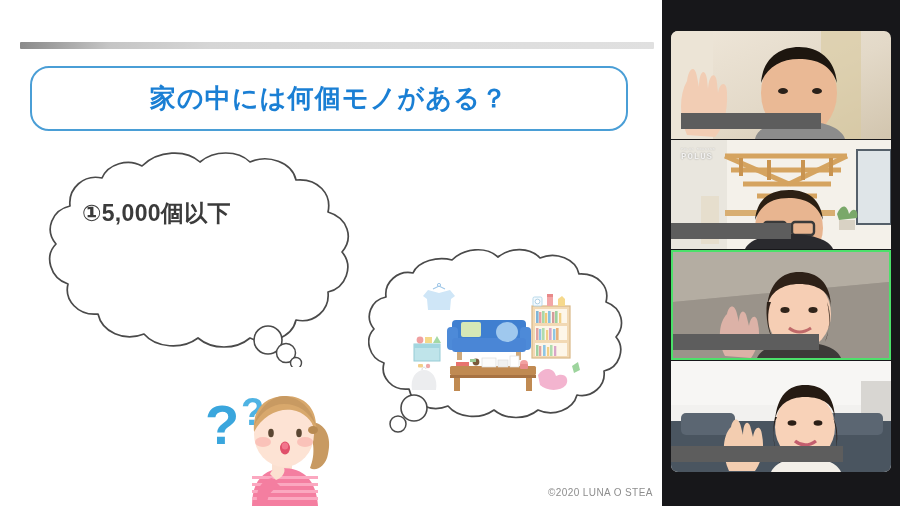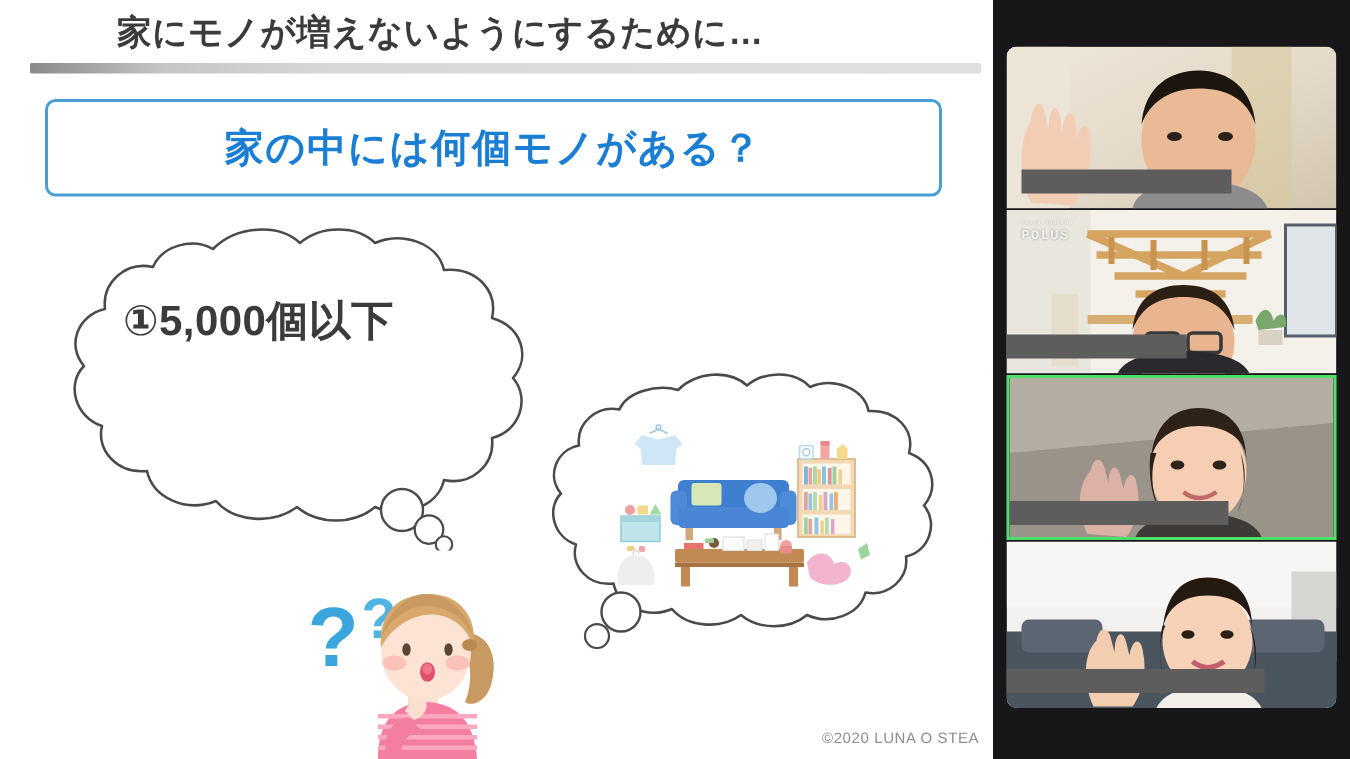--- a/index.html
+++ b/index.html
@@ -43,21 +43,21 @@
     width:634px; height:7px;
     background:linear-gradient(to right,#8a8a8a 0%,#9a9a9a 4%,#c5c5c5 14%,#d6d6d6 30%,#dcdcdc 60%,#e0e0e0 100%);
     border-radius:1px;
   }
 
   #question-box{
     position:absolute;
     left:30px; top:66px;
     width:598px; height:65px;
     border:2.5px solid #4a9ed6;
-    border-radius:7px;
+    border-radius:19px;
     background:#ffffff;
     display:flex;
     align-items:center;
     justify-content:center;
   }
   #question-box-text{
     font-size:26px;
     font-weight:bold;
     color:#1a7fd4;
     letter-spacing:1.2px;
@@ -70,21 +70,21 @@
     left:30px; top:152px;
     width:345px; height:215px;
   }
   #options-bubble svg{ position:absolute; left:0; top:0; }
   #options-list{
     position:absolute;
     left:52px; top:45px;
     width:265px;
   }
   .option-line{
-    font-size:28px;
+    font-size:23px;
     font-weight:bold;
     color:#3b3b3b;
     line-height:33px;
     letter-spacing:0.3px;
     white-space:nowrap;
   }
 
   
   #room-bubble{
     position:absolute;
@@ -159,21 +159,20 @@
     margin-bottom:1px;
   }
 </style>
 </head>
 <body>
 
 <div id="screen">
 
   <div id="slide">
 
-    <div id="slide-title">家にモノが増えないようにするために…</div>
 
     <div id="title-rule"></div>
 
     <div id="question-box">
       <span id="question-box-text">家の中には何個モノがある？</span>
     </div>
 
     <div id="options-bubble">
       <svg width="345" height="215" viewBox="0 0 345 215">
         <path d="M112 14 C128 -2 156 -3 170 10 C184 -2 208 -2 220 10

